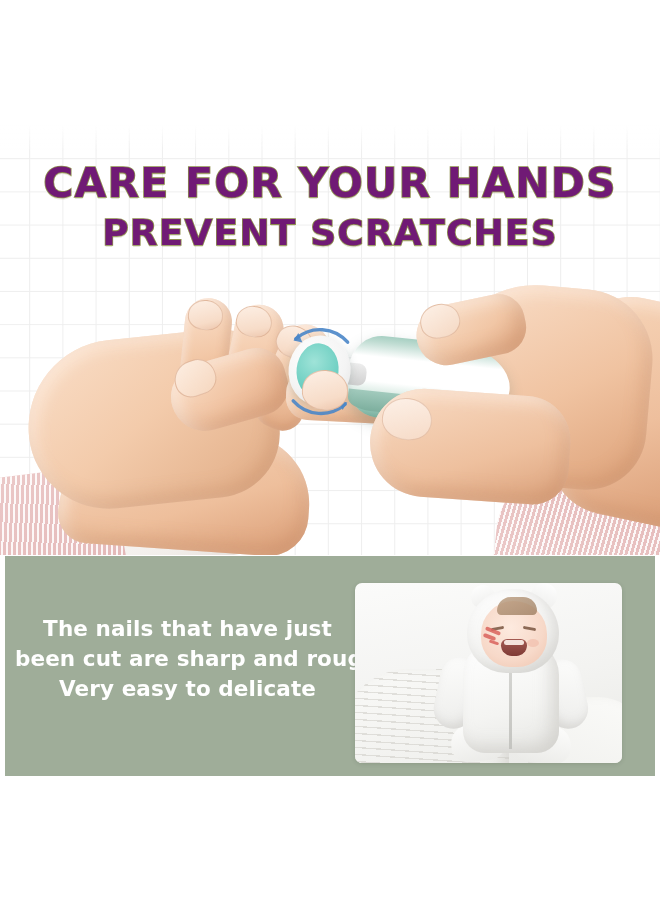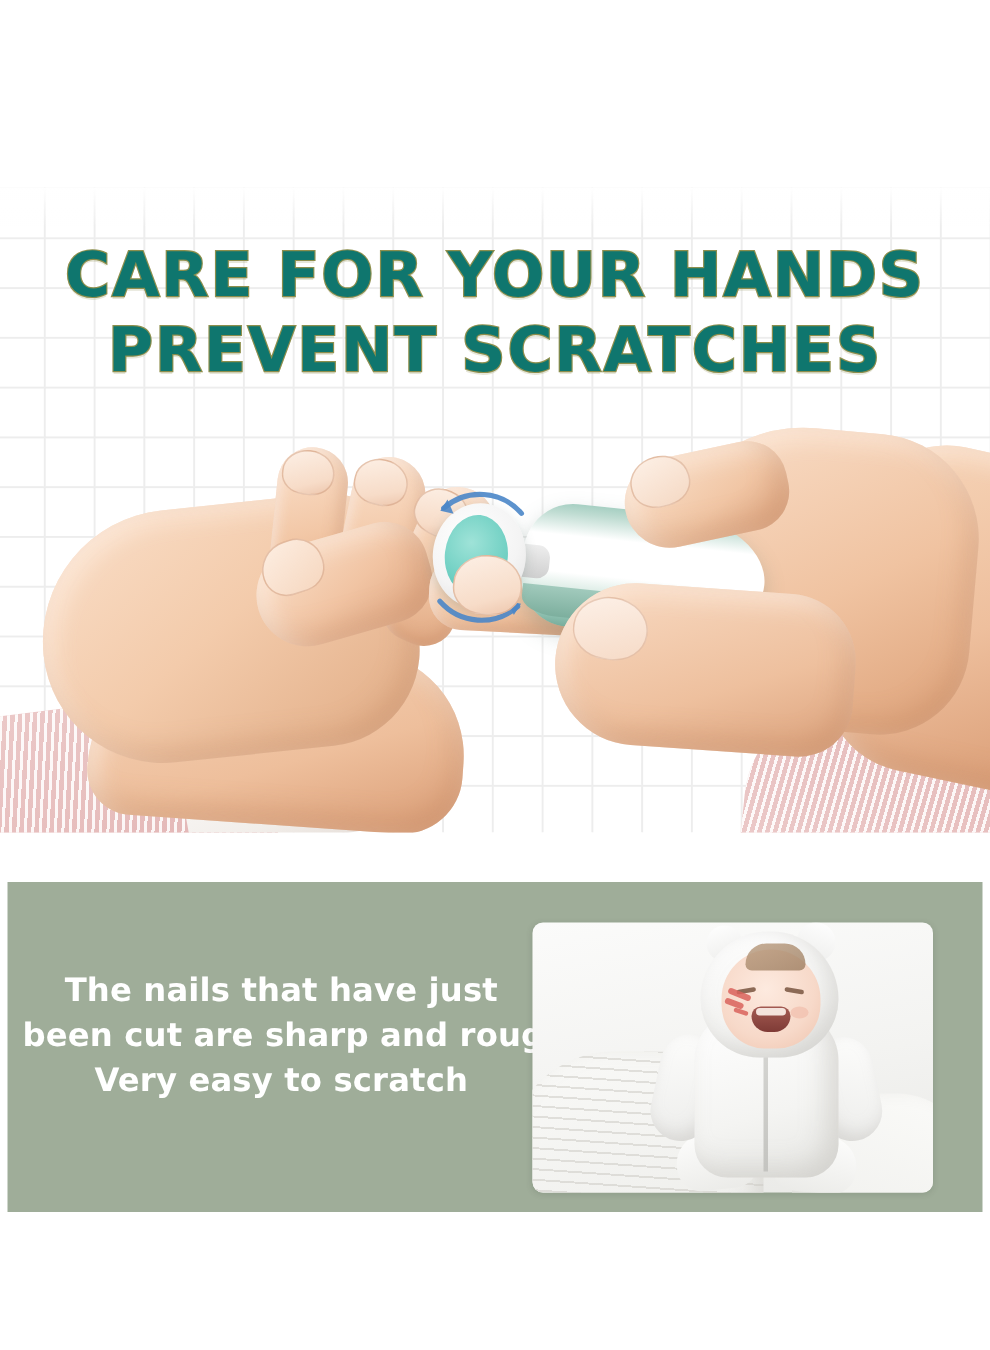--- a/index.html
+++ b/index.html
@@ -62,27 +62,27 @@
     z-index: 6;
     pointer-events: none;
   }
   .headline .hl-line {
     display: block;
     font-family: "DejaVu Sans", sans-serif;
     font-weight: 700;
     font-size: 41px;
     line-height: 50px;
     letter-spacing: 1.2px;
-    color: #0f766e;
+    color: #701a75;
     -webkit-text-stroke: 1.6px #8d8f4d;
     paint-order: stroke fill;
     text-shadow: 0 2px 0 rgba(141,143,77,.22);
     white-space: nowrap;
   }
-  .headline .hl-line.l2 { font-size: 41px; }
+  .headline .hl-line.l2 { font-size: 36px; }
 
   
   .scene { position:absolute; inset:0; z-index:4; }
 
   
   .sleeve {
     position: absolute;
     background: #f2d9d8;
     overflow: hidden;
   }
@@ -274,21 +274,20 @@
 
   
   .green-panel {
     position: absolute;
     left: 5px;
     top: 556px;
     width: 650px;
     height: 220px;
     background: #9fad99;
     z-index: 8;
-    margin-top: 32px;
   }
   .panel-text {
     position: absolute;
     left: 10px;
     top: 58px;
     width: 345px;
     text-align: center;
     color: #ffffff;
     font-family: "DejaVu Sans", sans-serif;
     font-weight: 700;
@@ -475,21 +474,21 @@
       <span class="hl-line l1">CARE FOR YOUR HANDS</span>
       <span class="hl-line l2">PREVENT SCRATCHES</span>
     </div>
   </div>
 
   <div class="green-panel">
 
     <div class="panel-text">
       <span class="tline">The nails that have just</span>
       <span class="tline">been cut are sharp and rough</span>
-      <span class="tline">Very easy to scratch</span>
+      <span class="tline">Very easy to delicate</span>
     </div>
 
     <div class="panel-photo">
       <div class="bp bp-cushion"></div>
       <div class="bp bp-cushion-r"></div>
 
       <div class="bp bp-legL"></div>
       <div class="bp bp-legR"></div>
       <div class="bp bp-armL"></div>
       <div class="bp bp-armR"></div>

